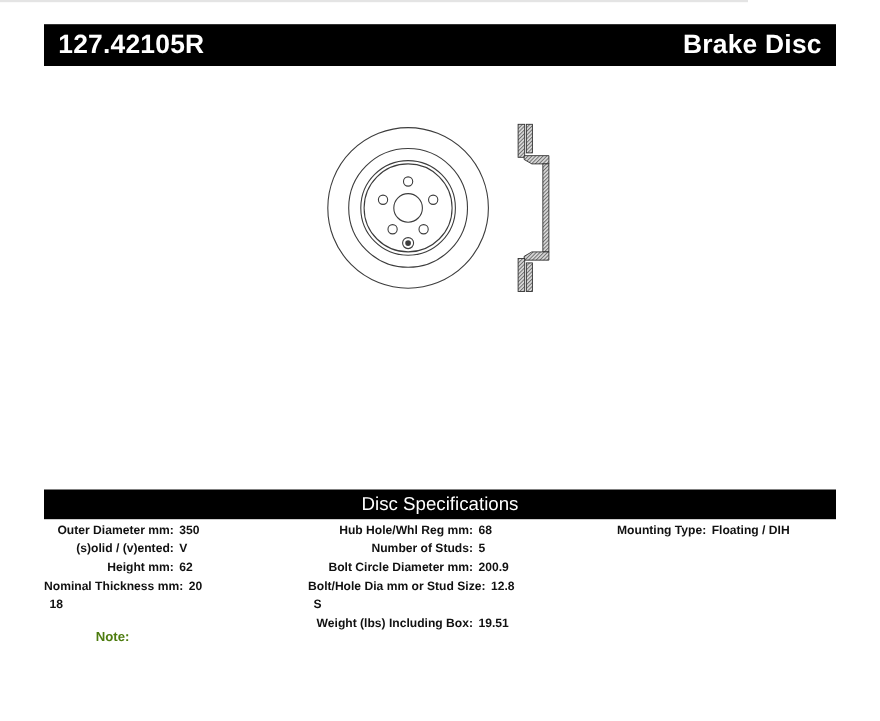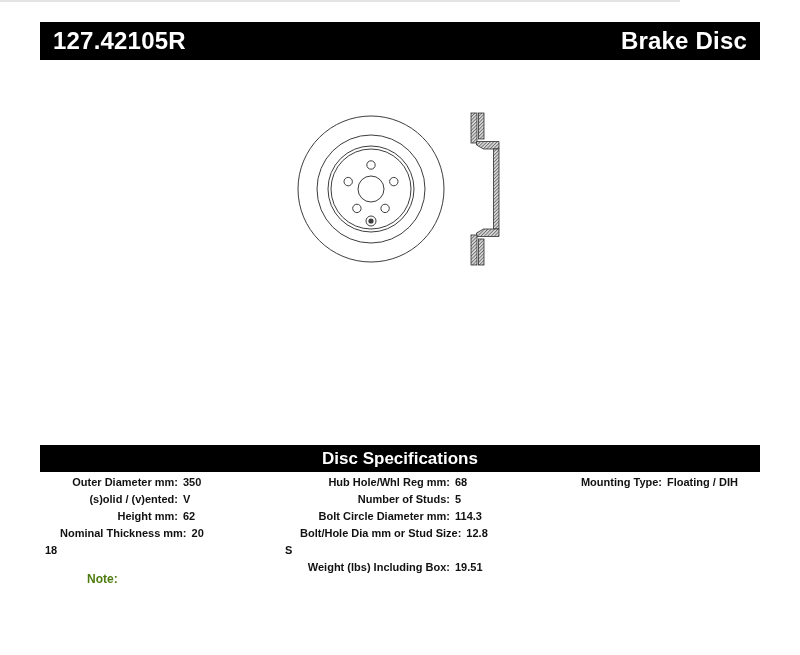--- a/index.html
+++ b/index.html
@@ -44,40 +44,39 @@
   .specbar {
     position: absolute;
     left: 40px;
     top: 443px;
     width: 720px;
     height: 27px;
     background: #000000;
     color: #ffffff;
     text-align: center;
     font-size: 17px;
-    font-weight: bold;
+    font-weight: normal;
     line-height: 27px;
   }
   .speccol {
     position: absolute;
     top: 472px;
     font-size: 11px;
     font-weight: bold;
     color: #111111;
   }
   .speccol .row {
     display: flex;
     line-height: 17px;
     white-space: nowrap;
   }
   .speccol .lbl {
     display: inline-block;
     text-align: right;
     flex: 0 0 auto;
-    margin-left: 20px;
   }
   .speccol .val {
     margin-left: 5px;
   }
   .col1 { left: 40px; }
   .col1 .lbl { min-width: 118px; }
   .col2 { left: 280px; }
   .col2 .lbl { min-width: 150px; }
   .col3 { left: 540px; }
   .col3 .lbl { min-width: 102px; text-align: right; }
@@ -164,21 +163,21 @@
     <div class="row">
       <span class="lbl">Hub Hole/Whl Reg mm:</span>
       <span class="val">68</span>
     </div>
     <div class="row">
       <span class="lbl">Number of Studs:</span>
       <span class="val">5</span>
     </div>
     <div class="row">
       <span class="lbl">Bolt Circle Diameter mm:</span>
-      <span class="val">114.3</span>
+      <span class="val">200.9</span>
     </div>
     <div class="row">
       <span class="lbl">Bolt/Hole Dia mm or Stud Size:</span>
       <span class="val">12.8</span>
     </div>
     <div class="row">
       <span class="val">S</span>
     </div>
     <div class="row">
       <span class="lbl">Weight (lbs) Including Box:</span>

